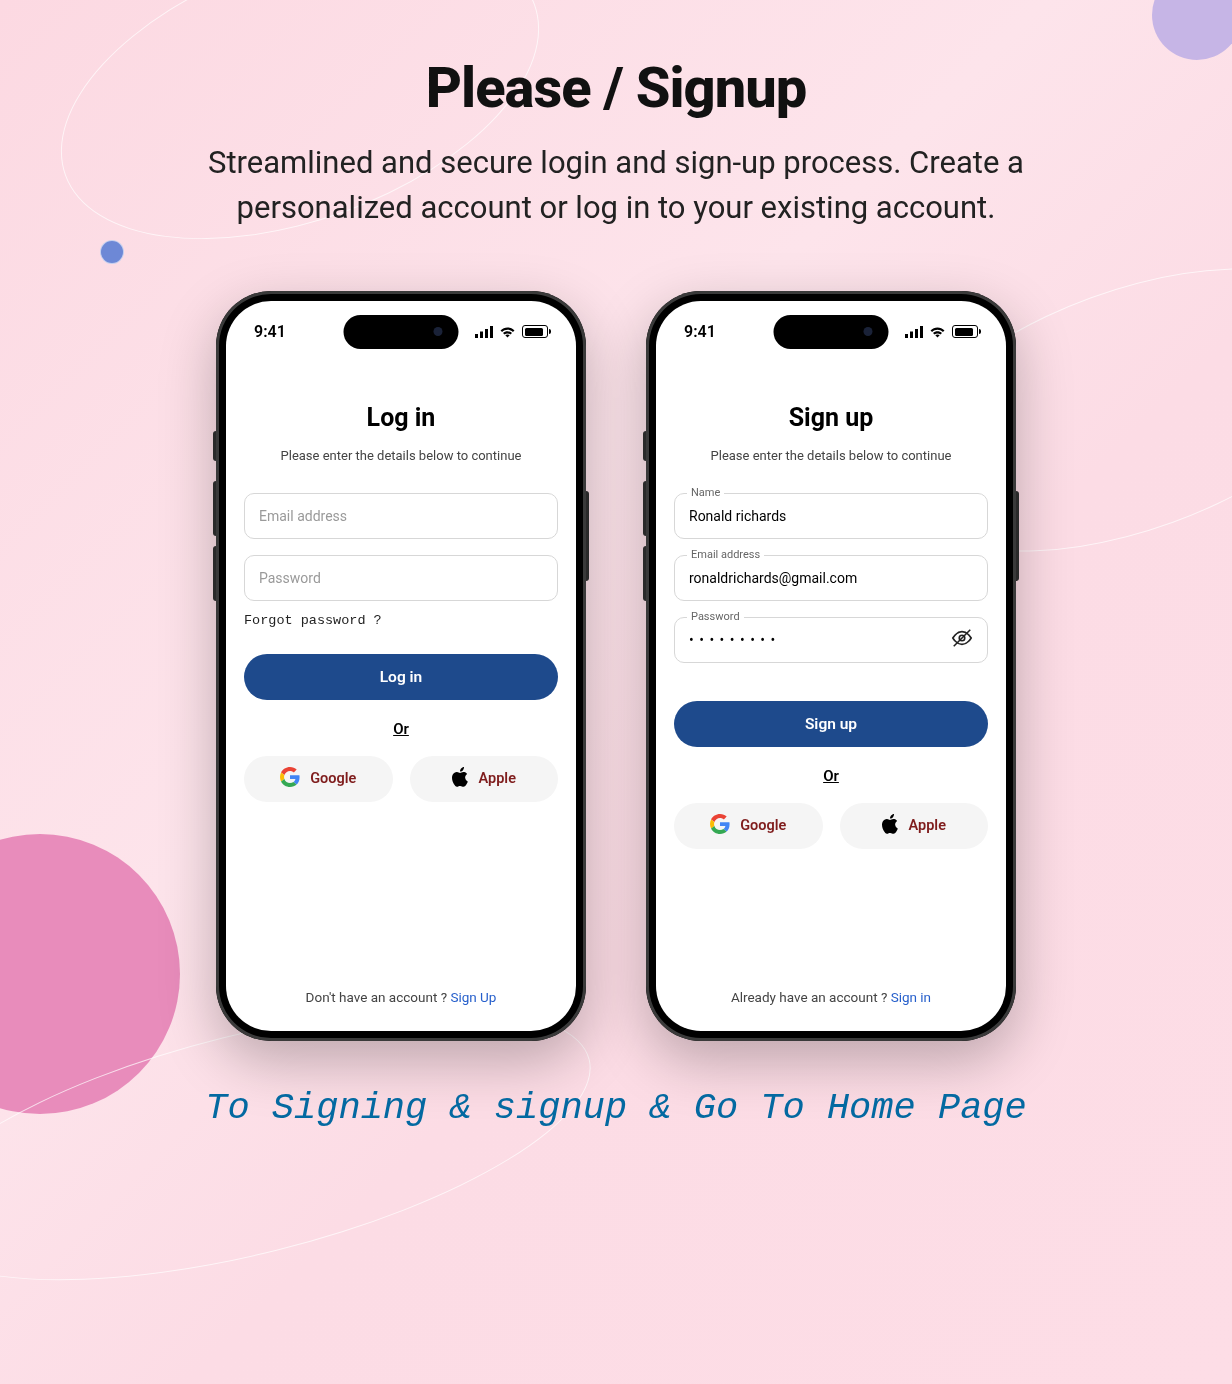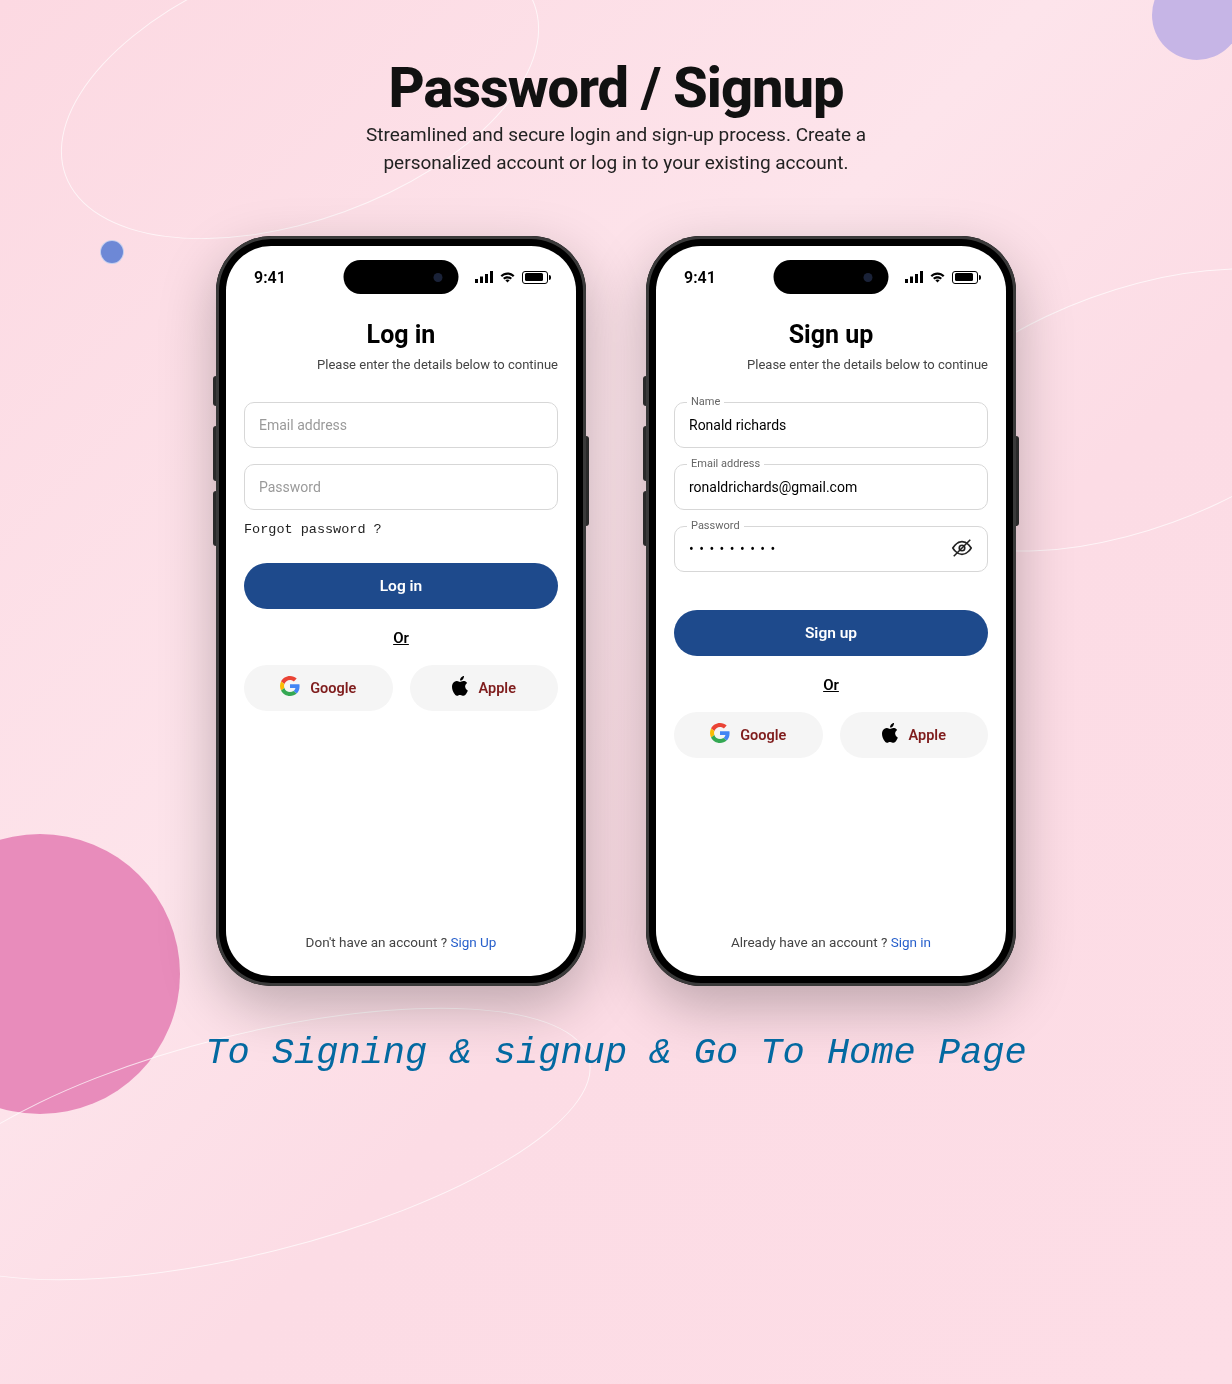--- a/index.html
+++ b/index.html
@@ -12,43 +12,43 @@
 }
 .bg-circle-1 { position: absolute; top: -30px; right: -10px; width: 90px; height: 90px; border-radius: 50%; background: #C6B5E6; }
 .bg-circle-2 { position: absolute; top: 240px; left: 100px; width: 24px; height: 24px; border-radius: 50%; background: #6D88D6; border: 1px solid rgba(255,255,255,0.6); }
 .bg-circle-3 { position: absolute; bottom: 270px; left: -100px; width: 280px; height: 280px; border-radius: 50%; background: #E88CBB; }
 .bg-swoosh-1 { position:absolute; top:-40px; left:50px; width:500px; height:260px; border:1px solid rgba(255,255,255,0.7); border-radius:50%; transform: rotate(-20deg); pointer-events:none;}
 .bg-swoosh-2 { position:absolute; top:290px; right:-150px; width:500px; height:240px; border:1px solid rgba(255,255,255,0.7); border-radius:50%; transform: rotate(-20deg); pointer-events:none;}
 .bg-swoosh-3 { position:absolute; bottom:130px; left:-100px; width:700px; height:220px; border:1px solid rgba(255,255,255,0.7); border-radius:50%; transform: rotate(-14deg); pointer-events:none;}
 
 .page-header { position: relative; text-align: center; padding-top: 55px; }
 .page-title { font-size: 56px; font-weight: 800; color: #111; letter-spacing: -1px; }
-.page-subtitle { font-size: 19px; color: #222; line-height: 1.45; }
+.page-subtitle { font-size: 31px; color: #222; margin-top: 20px; line-height: 1.45; }
 
 .phones { display:flex; justify-content:center; gap:60px; margin-top:60px; position:relative; }
 
 .phone { width: 370px; height: 750px; background: #000; border-radius: 55px; padding: 10px; position: relative; box-shadow: 0 20px 55px rgba(0,0,0,0.25), inset 0 0 0 3px #3a3a3a; }
 .phone::before { content:""; position:absolute; left:-3px; top:140px; width:3px; height:30px; background:#2a2a2a; border-radius:3px 0 0 3px; }
 .phone::after { content:""; position:absolute; left:-3px; top:190px; width:3px; height:55px; background:#2a2a2a; border-radius:3px 0 0 3px; box-shadow: 0 65px 0 #2a2a2a; }
 .phone .side-btn { position:absolute; right:-3px; top:200px; width:3px; height:90px; background:#2a2a2a; border-radius:0 3px 3px 0;}
 
-.screen { width: 100%; height: 100%; background: #fff; border-radius: 45px; overflow: hidden; position: relative; display:flex; flex-direction:column; }
+.screen { width: 100%; height: 100%; background: #fff; border-radius: 45px; overflow: hidden; position: relative; display:flex; flex-direction:column;gap:28px; }
 .notch { position: absolute; top: 14px; left: 50%; transform: translateX(-50%); width: 115px; height: 34px; background: #000; border-radius: 20px; z-index:5; display:flex; align-items:center; justify-content:flex-end; padding-right:16px;}
 .notch .cam { width:9px; height:9px; background:#1a2238; border-radius:50%; }
 
 .status-bar { display:flex; justify-content:space-between; align-items:center; padding: 16px 28px 0; height: 46px; font-weight:600; font-size:16px;}
 .status-right { display:flex; align-items:center; gap:6px; }
 .signal-icon svg, .wifi-icon svg { display:block; }
 .battery-icon { width:26px; height:13px; border:1.5px solid #000; border-radius:3px; position:relative; }
 .battery-icon::after { content:""; position:absolute; right:-4px; top:3px; width:2px; height:5px; background:#000; border-radius:0 2px 2px 0; }
 .battery-icon .fill { position:absolute; left:1.5px; top:1.5px; bottom:1.5px; width:18px; background:#000; border-radius:1.5px; }
 
 .content { padding: 20px 18px 0; flex:1; display:flex; flex-direction:column; }
 .screen-title { text-align:center; font-size:25px; font-weight:700; margin-top: 8px; }
-.screen-sub { text-align:right; font-size:13px; color:#444; margin-top: 8px; }
+.screen-sub { text-align:center; font-size:13px; color:#444; margin-top: 16px; }
 
 .form { margin-top: 30px; }
 .field { position:relative; border:1px solid #d7d7d7; border-radius:10px; height:46px; display:flex; align-items:center; padding: 0 14px; margin-bottom: 16px; font-size:14px; }
 .field.placeholder { color:#9a9a9a; }
 .field .floating-label { position:absolute; top:-8px; left:12px; background:#fff; padding:0 4px; font-size:11px; color:#666; }
 .field .chevron { font-size:10px; color:#666; margin-left:6px; margin-right:16px; }
 .field .eye { margin-left:auto; }
 
 .forgot { font-size:13.5px; color:#222; margin-top: -4px; font-family: Liberation Mono, monospace; }
 
@@ -69,21 +69,21 @@
 <body>
 
 <div class="bg-circle-1"></div>
 <div class="bg-circle-2"></div>
 <div class="bg-circle-3"></div>
 <div class="bg-swoosh-1"></div>
 <div class="bg-swoosh-2"></div>
 <div class="bg-swoosh-3"></div>
 
 <div class="page-header">
-  <h1 class="page-title">Password / Signup</h1>
+  <h1 class="page-title">Please / Signup</h1>
   <p class="page-subtitle">
     <span>Streamlined and secure login and sign-up process. Create a</span><br>
     <span>personalized account or log in to your existing account.</span>
   </p>
 </div>
 
 <div class="phones">
 
   <div class="phone">
     <div class="side-btn"></div>

